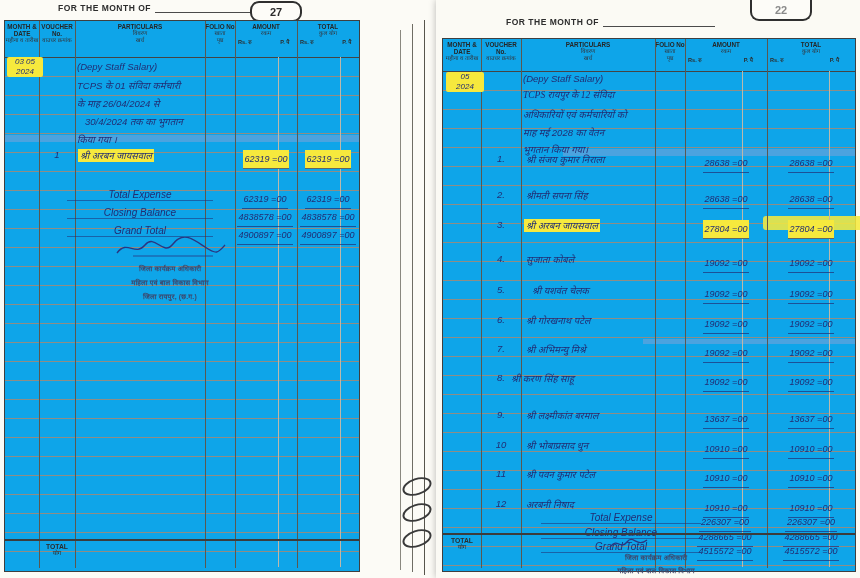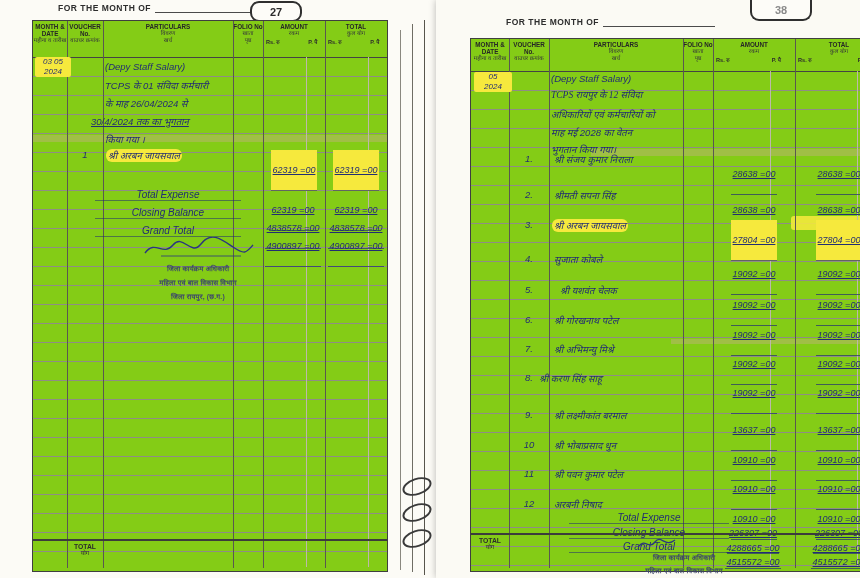--- a/index.html
+++ b/index.html
@@ -4,38 +4,38 @@
 <style>
   html,body{margin:0;padding:0;background:#e8e6e1;font-family:"Liberation Sans",sans-serif;}
   .scan{position:relative;width:860px;height:578px;background:#efede7;overflow:hidden;}
   .page{position:absolute;top:0;height:578px;background:#fcfbf6;box-shadow:0 0 7px rgba(0,0,0,.28);overflow:hidden;}
   .page-left{left:0;width:436px;}
   .page-right{left:436px;width:424px;background:#fbfaf4;}
   .page-head{position:absolute;display:flex;align-items:flex-end;gap:4px;}
   .month-of{font-size:8.5px;font-weight:bold;letter-spacing:.5px;color:#2d2d2d;white-space:nowrap;}
   .month-line{display:inline-block;border-bottom:1.2px solid #4a4a4a;height:9px;}
   .pageno-box{position:absolute;border:2px solid #2f2f2f;border-radius:9px;display:flex;align-items:center;justify-content:center;font-weight:bold;background:#fdfcf8;}
-  .sheet{position:absolute;border:1.5px solid #3f3f3f;background:#84cc16;margin-left:28px;}
+  .sheet{position:absolute;border:1.5px solid #3f3f3f;background:#0ea5e9;}
   .rules{position:absolute;left:0;right:0;background:repeating-linear-gradient(to bottom,#8f8d85 0 1px,transparent 1px 19px);}
   .vline{position:absolute;width:1px;background:#5a5850;}
   .subvline{position:absolute;width:1px;background:#bdb8aa;}
   .hline{position:absolute;height:2px;background:#3c3c3c;left:0;right:0;}
   .colheads{position:absolute;left:0;right:0;top:0;border-bottom:1.2px solid #444;display:flex;}
   .ch{display:flex;flex-direction:column;align-items:center;justify-content:flex-start;padding-top:2px;overflow:hidden;}
   .ch .en{font-size:6.3px;font-weight:bold;color:#262626;text-align:center;line-height:1.15;}
   .ch .hi{font-size:5.8px;color:#33333a;text-align:center;line-height:1.15;}
   .ch .sub{display:flex;width:100%;margin-top:1px;font-size:5.6px;color:#2c2c2c;font-weight:bold;}
   .ch .sub .rs{flex:0 0 68%;text-align:left;padding-left:3px;}
   .ch .sub .p{flex:1;text-align:left;}
   .hw{color:#222d73;font-style:italic;}
   .note{position:absolute;font-size:9.5px;white-space:nowrap;}
   .sno{position:absolute;font-size:9.5px;text-align:center;}
-  .entry-name{position:absolute;font-size:9.5px;white-space:nowrap;padding:0 2px;border-radius:6px;}
+  .entry-name{position:absolute;font-size:9.5px;white-space:nowrap;padding:0 2px;}
   .amt{position:absolute;font-size:9px;text-align:center;white-space:nowrap;}
-  .amt>span{border-bottom:1px solid rgba(34,45,115,.7);padding:15px 2px;display:inline-block;text-decoration:underline;}
+  .amt>span{border-bottom:1px solid rgba(34,45,115,.7);padding:4px 2px;display:inline-block;}
   .hl{background:#f6e93d;}
   .smear{position:absolute;background:rgba(246,233,61,.88);border-radius:3px;}
   .pink{position:absolute;background:rgba(234,158,198,.28);}
   .sum-label{position:absolute;font-size:10px;text-align:center;white-space:nowrap;}
   .stamp-line{position:absolute;font-size:6.8px;font-weight:bold;color:#3d476c;text-align:center;font-style:normal;letter-spacing:.2px;white-space:nowrap;}
   .mdate{position:absolute;font-size:8px;line-height:1.25;text-align:center;background:#f6e93d;padding:0 2px;border-radius:2px;}
   .total-label{position:absolute;text-align:center;color:#2b2b2b;}
   .total-label .t1{font-size:6.8px;font-weight:bold;display:block;line-height:1.1;}
   .total-label .t2{font-size:6px;display:block;line-height:1.1;}
   .sig{position:absolute;}
@@ -99,21 +99,21 @@
         <div class="vline" style="left: 292px; top: 0px; height: 547px;"></div>
         <div class="subvline" style="left: 273px; top: 36px; height: 510px;"></div>
         <div class="subvline" style="left: 335px; top: 36px; height: 510px;"></div>
         <div class="mdate hw" style="left: 2px; top: 36px; width: 32px;">
           <div>03 05</div>
           <div>2024</div>
         </div>
         <div class="note hw" style="left: 72px; top: 40px;">(Depy Staff Salary)</div>
         <div class="note hw" style="left: 72px; top: 58px; text-align: right;">TCPS के 01 संविदा कर्मचारी</div>
         <div class="note hw" style="left: 72px; top: 76px;">के माह 26/04/2024 से</div>
-        <div class="note hw" style="left: 58px; top: 94px; text-decoration: underline;">30/4/2024 तक का भुगतान</div>
+        <div class="note hw" style="left: 80px; top: 94px;">30/4/2024 तक का भुगतान</div>
         <div class="note hw" style="left: 72px; top: 112px;">किया गया ।</div>
         <div class="sno hw" style="left: 34px; top: 128px; width: 36px;">1</div>
         <div class="entry-name hw hl" style="left: 73px; top: 128px;">श्री अरबन जायसवाल</div>
         <div class="amt hw" style="left: 230px; top: 129px; width: 62px;"><span class="hl">62319 =00</span></div>
         <div class="amt hw" style="left: 292px; top: 129px; width: 62px;"><span class="hl">62319 =00</span></div>
         <div class="sum-label hw" style="left: 62px; top: 168px; width: 146px; border-bottom: 1px solid rgba(34, 45, 115, 0.55);">Total Expense</div>
         <div class="amt hw" style="left: 226px; top: 169px; width: 68px;"><span>62319 =00</span></div>
         <div class="amt hw" style="left: 292px; top: 169px; width: 62px;"><span>62319 =00</span></div>
         <div class="sum-label hw" style="left: 62px; top: 186px; width: 146px; border-bottom: 1px solid rgba(34, 45, 115, 0.55);">Closing Balance</div>
         <div class="amt hw" style="left: 226px; top: 187px; width: 68px;"><span>4838578 =00</span></div>
@@ -134,21 +134,21 @@
           <span class="t2">योग</span>
         </div>
       </div>
   </section>
 
   <section class="page page-right">
     <div class="page-head" style="left:70px;top:17px;">
       <span class="month-of">FOR THE MONTH OF</span>
       <span class="month-line" style="width:112px;"></span>
     </div>
-    <div class="pageno-box" style="left:314px;top:0;width:58px;height:19px;font-size:11px;color:#8a8a8a;border-top:none;border-radius:0 0 9px 9px;">38</div>
+    <div class="pageno-box" style="left:314px;top:0;width:58px;height:19px;font-size:11px;color:#8a8a8a;border-top:none;border-radius:0 0 9px 9px;">22</div>
     <div class="sheet" style="left:6px;top:38px;width:412px;height:532px;">
         <div class="rules" style="top: 32px; height: 496px;"></div>
         <div class="pink" style="left: 120px; top: 110px; width: 292px; height: 7px;"></div>
         <div class="pink" style="left: 200px; top: 300px; width: 212px; height: 5px;"></div>
         <div class="smear" style="left: 320px; top: 177px; width: 110px; height: 14px;"></div>
         <div class="colheads" style="height: 32px;">
           <div class="ch" style="flex: 0 0 38px;">
             <div class="en">MONTH &amp; DATE</div>
             <div class="hi">महीना व तारीख</div>
           </div>

